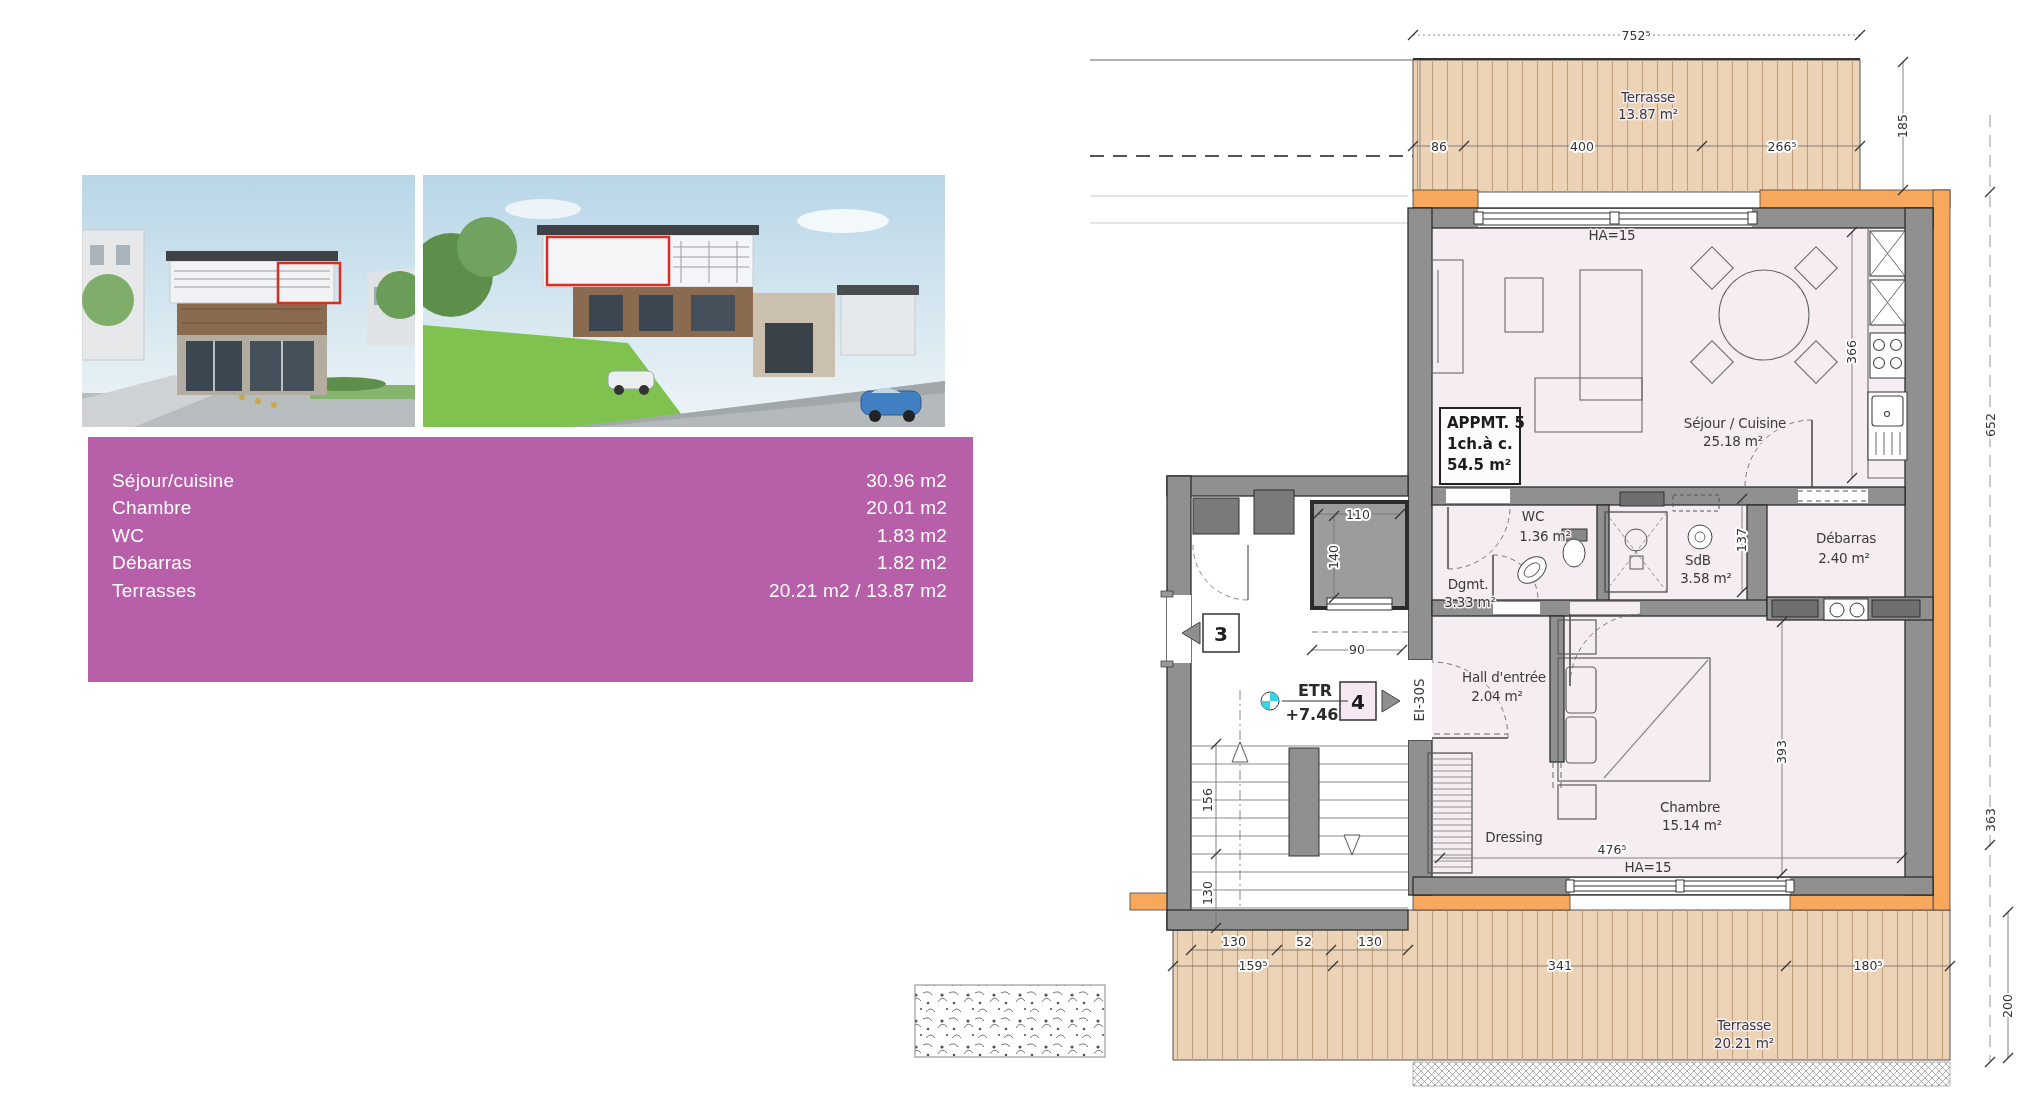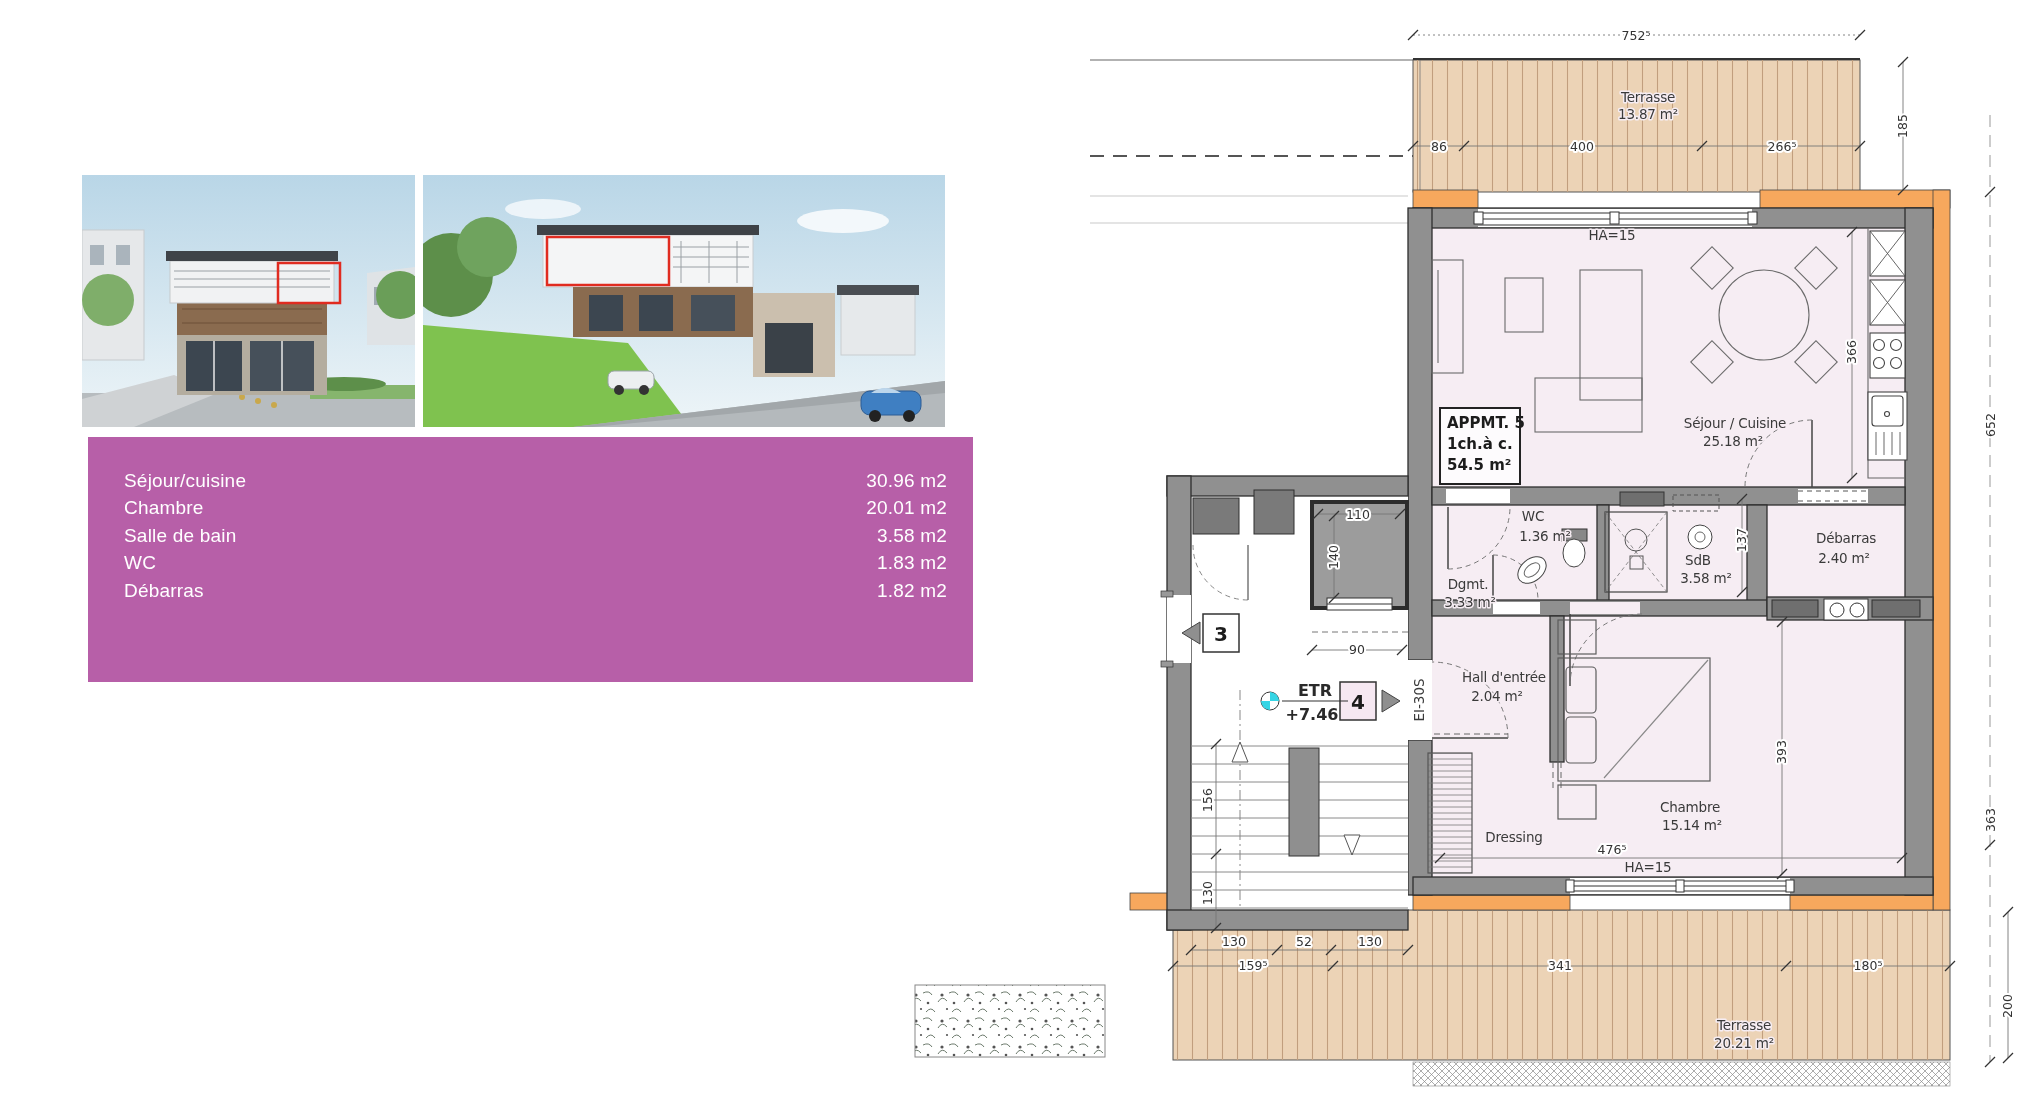--- a/index.html
+++ b/index.html
@@ -1,20 +1,20 @@
 <!DOCTYPE html>
 <html><head>
 <meta charset="utf-8">
 <style>
   html,body{margin:0;padding:0;background:#fff;}
   body{position:relative;width:2024px;height:1104px;font-family:"Liberation Sans",sans-serif;overflow:hidden;}
   .photo{position:absolute;top:175px;height:252px;overflow:hidden;background:#dce9f0;}
   .photo1{left:82px;width:333px;}
   .photo2{left:423px;width:522px;}
-  .areas-panel{position:absolute;left:88px;top:437px;width:885px;height:245px;background:#b75fa8;color:#fff;box-sizing:border-box;padding:30px 26px 0 36px;}
+  .areas-panel{position:absolute;left:88px;top:437px;width:885px;height:245px;background:#b75fa8;color:#fff;box-sizing:border-box;padding:30px 26px 0 24px;}
   .arow{display:flex;justify-content:space-between;align-items:center;height:27.5px;font-size:19px;letter-spacing:.2px;}
   .plan{position:absolute;left:900px;top:0;width:1124px;height:1104px;}
   
   .dimt{font:12.5px "DejaVu Sans",sans-serif;fill:#333;text-anchor:middle;paint-order:stroke;stroke:#fff;stroke-width:4px;stroke-linejoin:round;}
   .room{font:13.5px "DejaVu Sans",sans-serif;fill:#3a3a3a;text-anchor:middle;letter-spacing:-.2px;paint-order:stroke;stroke:#f6edf3;stroke-width:3px;stroke-linejoin:round;}
   .roomw{font:13.5px "DejaVu Sans",sans-serif;fill:#3a3a3a;text-anchor:middle;paint-order:stroke;stroke:#fff;stroke-width:3px;stroke-linejoin:round;}
   .apbx{font:bold 15px "DejaVu Sans",sans-serif;fill:#1c1c1c;}
   .badge{font:bold 20px "DejaVu Sans",sans-serif;fill:#1c1c1c;text-anchor:middle;}
   .etrt{font:bold 16px "DejaVu Sans",sans-serif;fill:#2a2a2a;text-anchor:middle;}
 </style>
@@ -115,30 +115,30 @@
 <div class="areas-panel">
   <div class="arow">
       <span>Séjour/cuisine</span>
       <span>30.96 m2</span>
     </div>
   <div class="arow">
       <span>Chambre</span>
       <span>20.01 m2</span>
     </div>
   <div class="arow">
-      <span>Salle de bain</span>
-      <span>3.58 m2</span>
-    </div>
-  <div class="arow">
       <span>WC</span>
       <span>1.83 m2</span>
     </div>
   <div class="arow">
       <span>Débarras</span>
       <span>1.82 m2</span>
+    </div>
+  <div class="arow">
+      <span>Terrasses</span>
+      <span>20.21 m2 / 13.87 m2</span>
     </div>
 </div>
 
 <svg class="plan" viewBox="900 0 1124 1104">
 <defs>
   <pattern id="deckV" width="15" height="40" patternUnits="userSpaceOnUse">
     <line x1="7.5" y1="0" x2="7.5" y2="40" stroke="#c19e7e" stroke-width="1.1"></line>
   </pattern>
   <pattern id="xhatch" width="7" height="7" patternUnits="userSpaceOnUse">
     <path d="M0,7 L7,0 M0,0 L7,7" stroke="#8a8a8a" stroke-width="0.7"></path>

